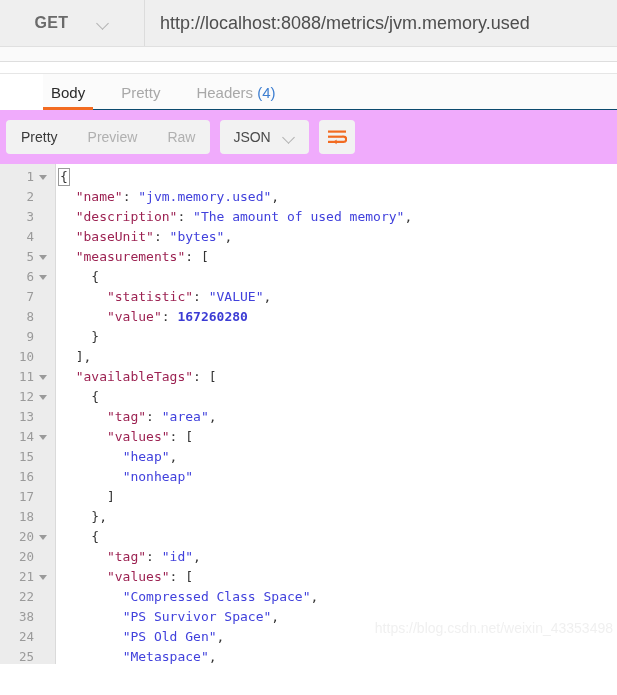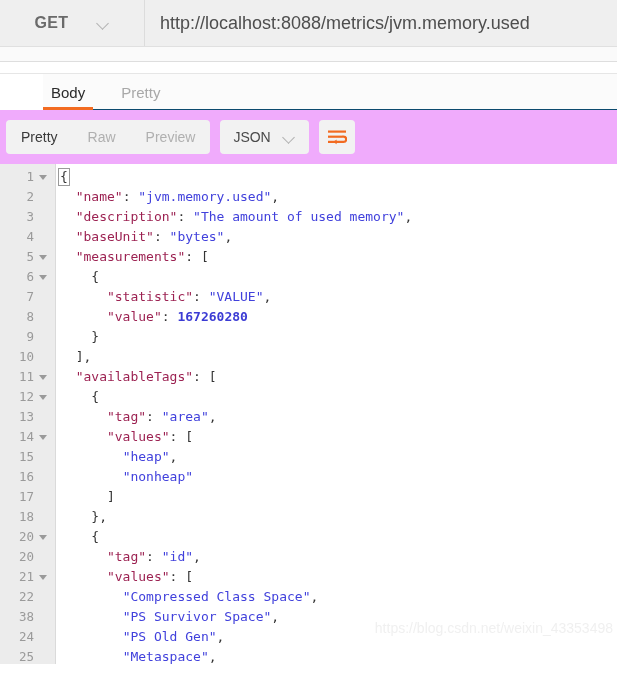--- a/index.html
+++ b/index.html
@@ -265,27 +265,31 @@
 <div class="gap-strip"></div>
 <div class="gap-strip2"></div>
 
 <div class="resp-tabs">
   <div class="rtab active">
     <span>Body</span>
   </div>
   <div class="rtab">
     <span>Pretty</span>
   </div>
+  <div class="rtab">
+    <span>Headers</span>
+    <span class="count">(4)</span>
+  </div>
 </div>
 
 <div class="view-toolbar">
   <div class="seg-group">
     <div class="seg active">Pretty</div>
+    <div class="seg">Preview</div>
     <div class="seg">Raw</div>
-    <div class="seg">Preview</div>
   </div>
   <div class="fmt-select">
     <span class="fmt-label">JSON</span>
     <span class="chev"></span>
   </div>
   <div class="wrap-btn">
     <svg width="20" height="16" viewBox="0 0 20 16">
       <rect x="1" y="1.5" width="18" height="2.2" fill="#f26b21"></rect>
       <rect x="1" y="6.6" width="14" height="2.2" fill="#f26b21"></rect>
       <path d="M15 7.7 h1.6 a2.6 2.6 0 0 1 0 5.2 h-9" fill="none" stroke="#f26b21" stroke-width="2.2"></path>

